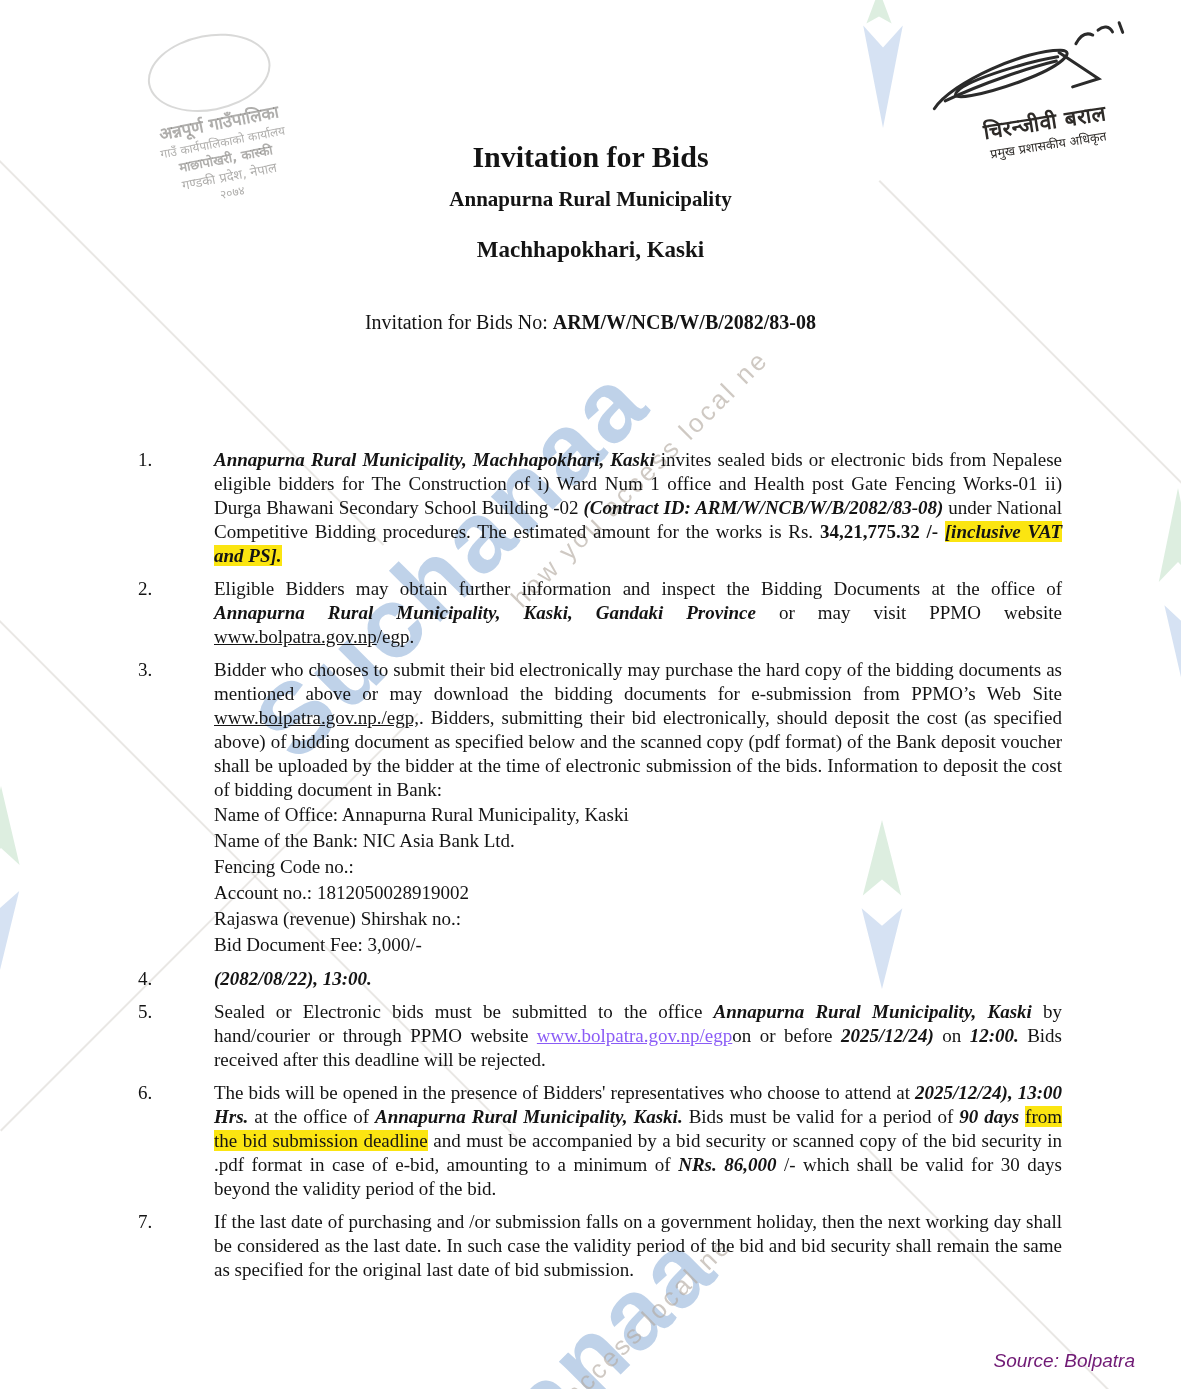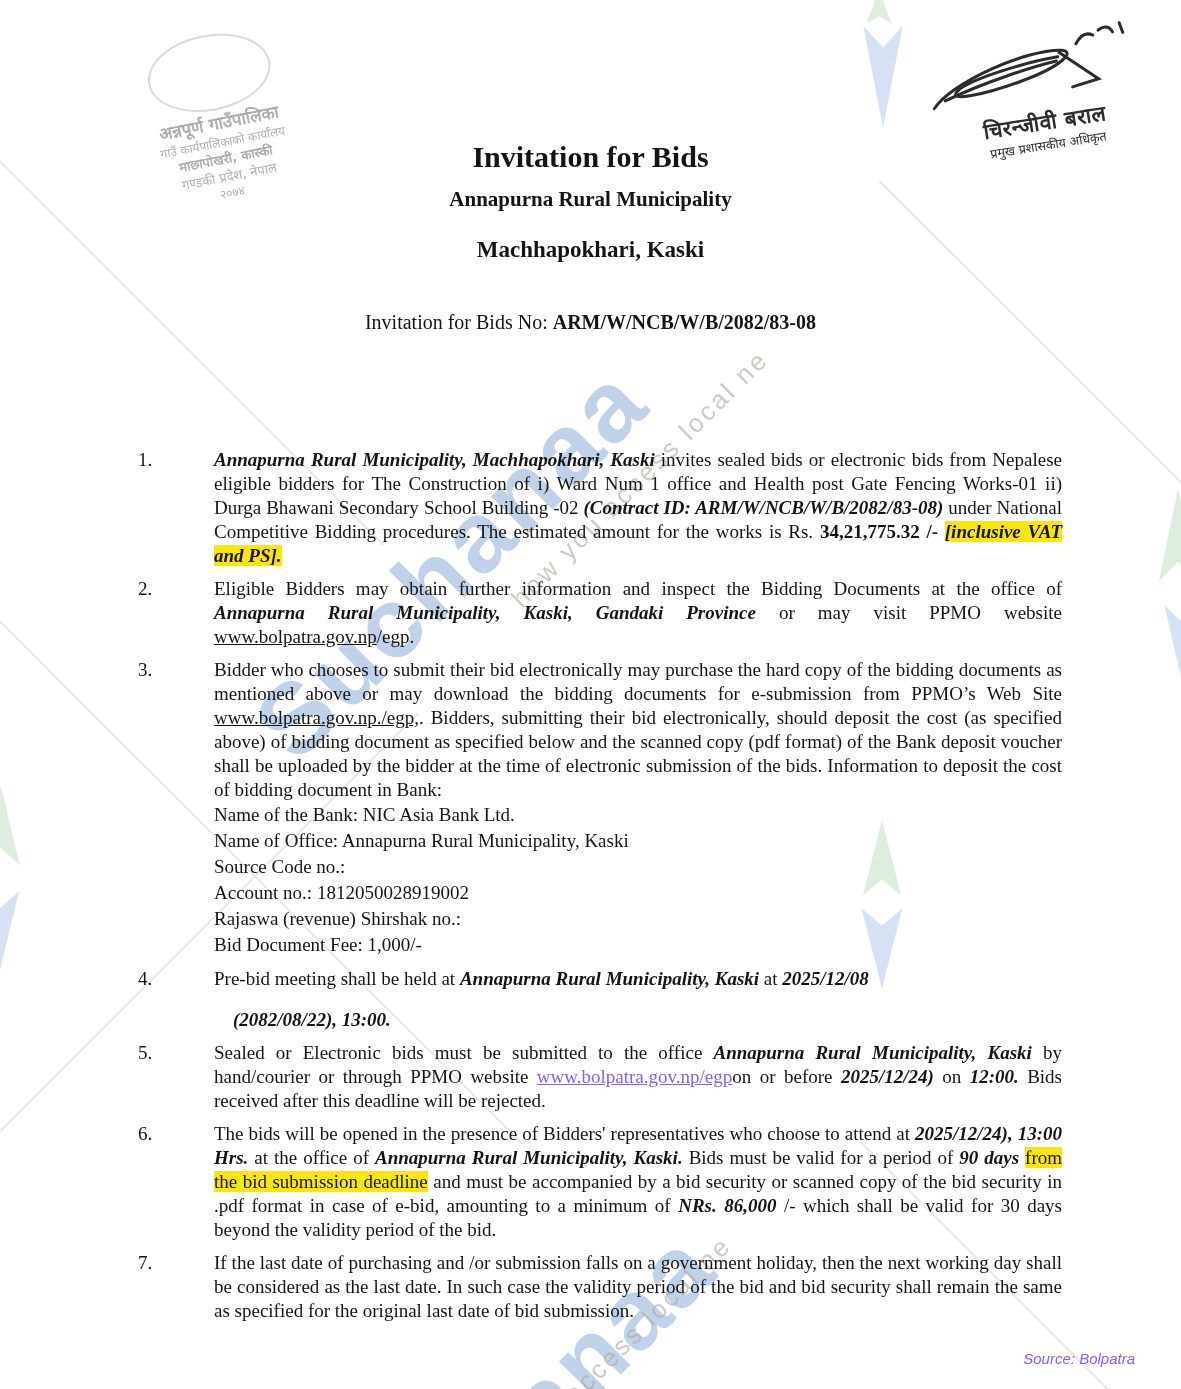--- a/index.html
+++ b/index.html
@@ -68,22 +68,22 @@
   .item .txt p{margin:0;}
   .item .txt p + p{margin-top:17px;margin-left:19px;}
   .bank div{line-height:26px; text-align:left;}
   .b{font-weight:bold;margin-top:24px;}
   .bi{font-weight:bold; font-style:italic;}
   .hl{background:#fbe511;}
   .link{color:#8b5cf6; text-decoration:underline;}
   .u{text-decoration:underline;}
   .src{
     position:absolute; right:46px; top:1350px;
-    font-family:"Liberation Sans", sans-serif; font-style:italic; font-size:15px;
-    color:#8b5cf6;
+    font-family:"Liberation Sans", sans-serif; font-style:italic; font-size:19px;
+    color:#701a75;
     text-align:right;
   }
 </style>
 </head>
 <body>
 
 <div class="doc">
 
   <div class="wm-line" style="left:-40px; top:120px; width:600px; transform:rotate(45deg);"></div>
   <div class="wm-line" style="left:880px; top:180px; width:430px; transform:rotate(45deg);"></div>
@@ -143,33 +143,32 @@
         <div class="num">2.</div>
         <div class="txt">
           <p><span>Eligible Bidders may obtain further information and inspect the Bidding Documents at the office of </span><span class="bi">Annapurna Rural Municipality, Kaski, Gandaki Province</span><span> or may visit PPMO website </span><span class="u">www.bolpatra.gov.np</span><span>/egp.</span></p>
         </div>
       </div>
       <div class="item">
         <div class="num">3.</div>
         <div class="txt">
           <p><span>Bidder who chooses to submit their bid electronically may purchase the hard copy of the bidding documents as mentioned above or may download the bidding documents for e-submission from PPMO’s Web Site </span><span class="u">www.bolpatra.gov.np./egp,</span><span>. Bidders, submitting their bid electronically, should deposit the cost (as specified above) of bidding document as specified below and the scanned copy (pdf format) of the Bank deposit voucher shall be uploaded by the bidder at the time of electronic submission of the bids. Information to deposit the cost of bidding document in Bank:</span></p>
           <div class="bank">
+            <div>Name of Office: Annapurna Rural Municipality, Kaski</div>
             <div>Name of the Bank:  NIC Asia Bank Ltd.</div>
-            <div>Name of Office: Annapurna Rural Municipality, Kaski</div>
-            <div>Source Code no.:</div>
+            <div>Fencing Code no.:</div>
             <div>Account no.: 1812050028919002</div>
             <div>Rajaswa (revenue) Shirshak no.:</div>
-            <div>Bid Document Fee: 1,000/-</div>
+            <div>Bid Document Fee: 3,000/-</div>
           </div>
         </div>
       </div>
       <div class="item">
         <div class="num">4.</div>
         <div class="txt">
-          <p><span>Pre-bid meeting shall be held at </span><span class="bi">Annapurna Rural Municipality, Kaski</span><span> at </span><span class="bi">2025/12/08</span></p>
           <p><span class="bi">(2082/08/22), 13:00.</span></p>
         </div>
       </div>
       <div class="item gap">
         <div class="num">5.</div>
         <div class="txt">
           <p><span>Sealed or Electronic bids must be submitted to the office </span><span class="bi">Annapurna Rural Municipality, Kaski</span><span> by hand/courier or through PPMO website </span><span class="link">www.bolpatra.gov.np/egp</span><span>on or before </span><span class="bi">2025/12/24)</span><span> on </span><span class="bi">12:00.</span><span> Bids received after this deadline will be rejected.</span></p>
         </div>
       </div>
       <div class="item gap">

